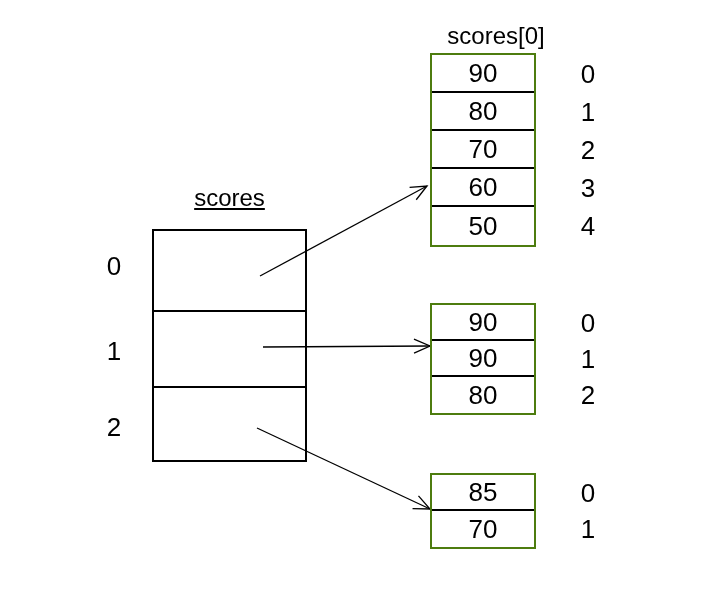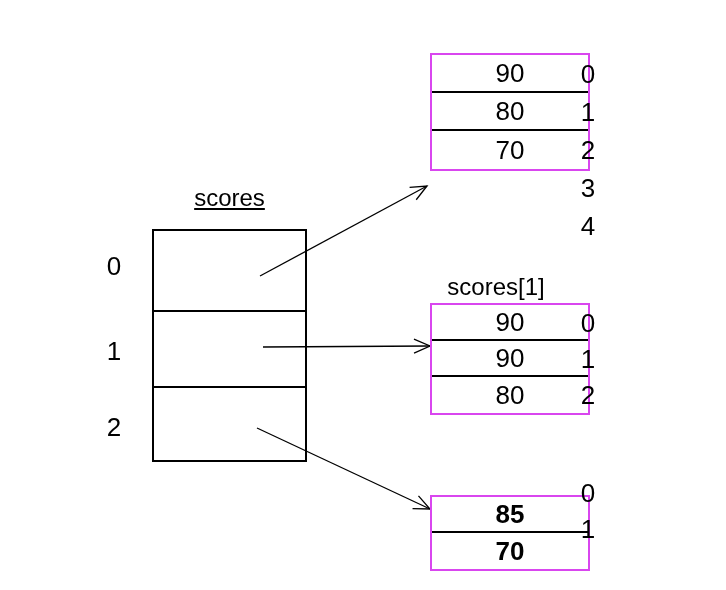--- a/index.html
+++ b/index.html
@@ -71,27 +71,27 @@
     left: 430px;
     width: 132px;
   }
   .st0 { top: 22px; }
   .st1 { top: 273px; }
   .st2 { top: 444px; }
 
   .sub-table {
     position: absolute;
     left: 430px;
-    width: 160px;
-    border: 2px solid #d946ef;
+    width: 106px;
+    border: 2px solid #4d7c0f;
     box-sizing: border-box;
   }
   .t0 { top: 53px; }
   .t1 { top: 303px; }
-  .t2 { top: 495px; font-weight: bold; }
+  .t2 { top: 473px; }
   .sub-cell {
     box-sizing: border-box;
     border-bottom: 2px solid #000000;
     display: flex;
     align-items: center;
     justify-content: center;
     font-size: 26px;
   }
   .sub-table .sub-cell:last-child { border-bottom: none; }
   .t0 .sub-cell { height: 38px; }
@@ -135,34 +135,36 @@
   <div class="main-box">
     <div class="main-cell c0"></div>
     <div class="main-cell c1"></div>
     <div class="main-cell c2"></div>
   </div>
 
   <div class="main-idx mi0">0</div>
   <div class="main-idx mi1">1</div>
   <div class="main-idx mi2">2</div>
 
+  <div class="title sub-title st0">scores[0]</div>
   <div class="sub-table t0">
     <div class="sub-cell">90</div>
     <div class="sub-cell">80</div>
     <div class="sub-cell">70</div>
+    <div class="sub-cell">60</div>
+    <div class="sub-cell">50</div>
   </div>
   <div class="idx-col ic0">
     <div class="idx-cell">0</div>
     <div class="idx-cell">1</div>
     <div class="idx-cell">2</div>
     <div class="idx-cell">3</div>
     <div class="idx-cell">4</div>
   </div>
 
-  <div class="title sub-title st1">scores[1]</div>
   <div class="sub-table t1">
     <div class="sub-cell">90</div>
     <div class="sub-cell">90</div>
     <div class="sub-cell">80</div>
   </div>
   <div class="idx-col ic1">
     <div class="idx-cell">0</div>
     <div class="idx-cell">1</div>
     <div class="idx-cell">2</div>
   </div>

